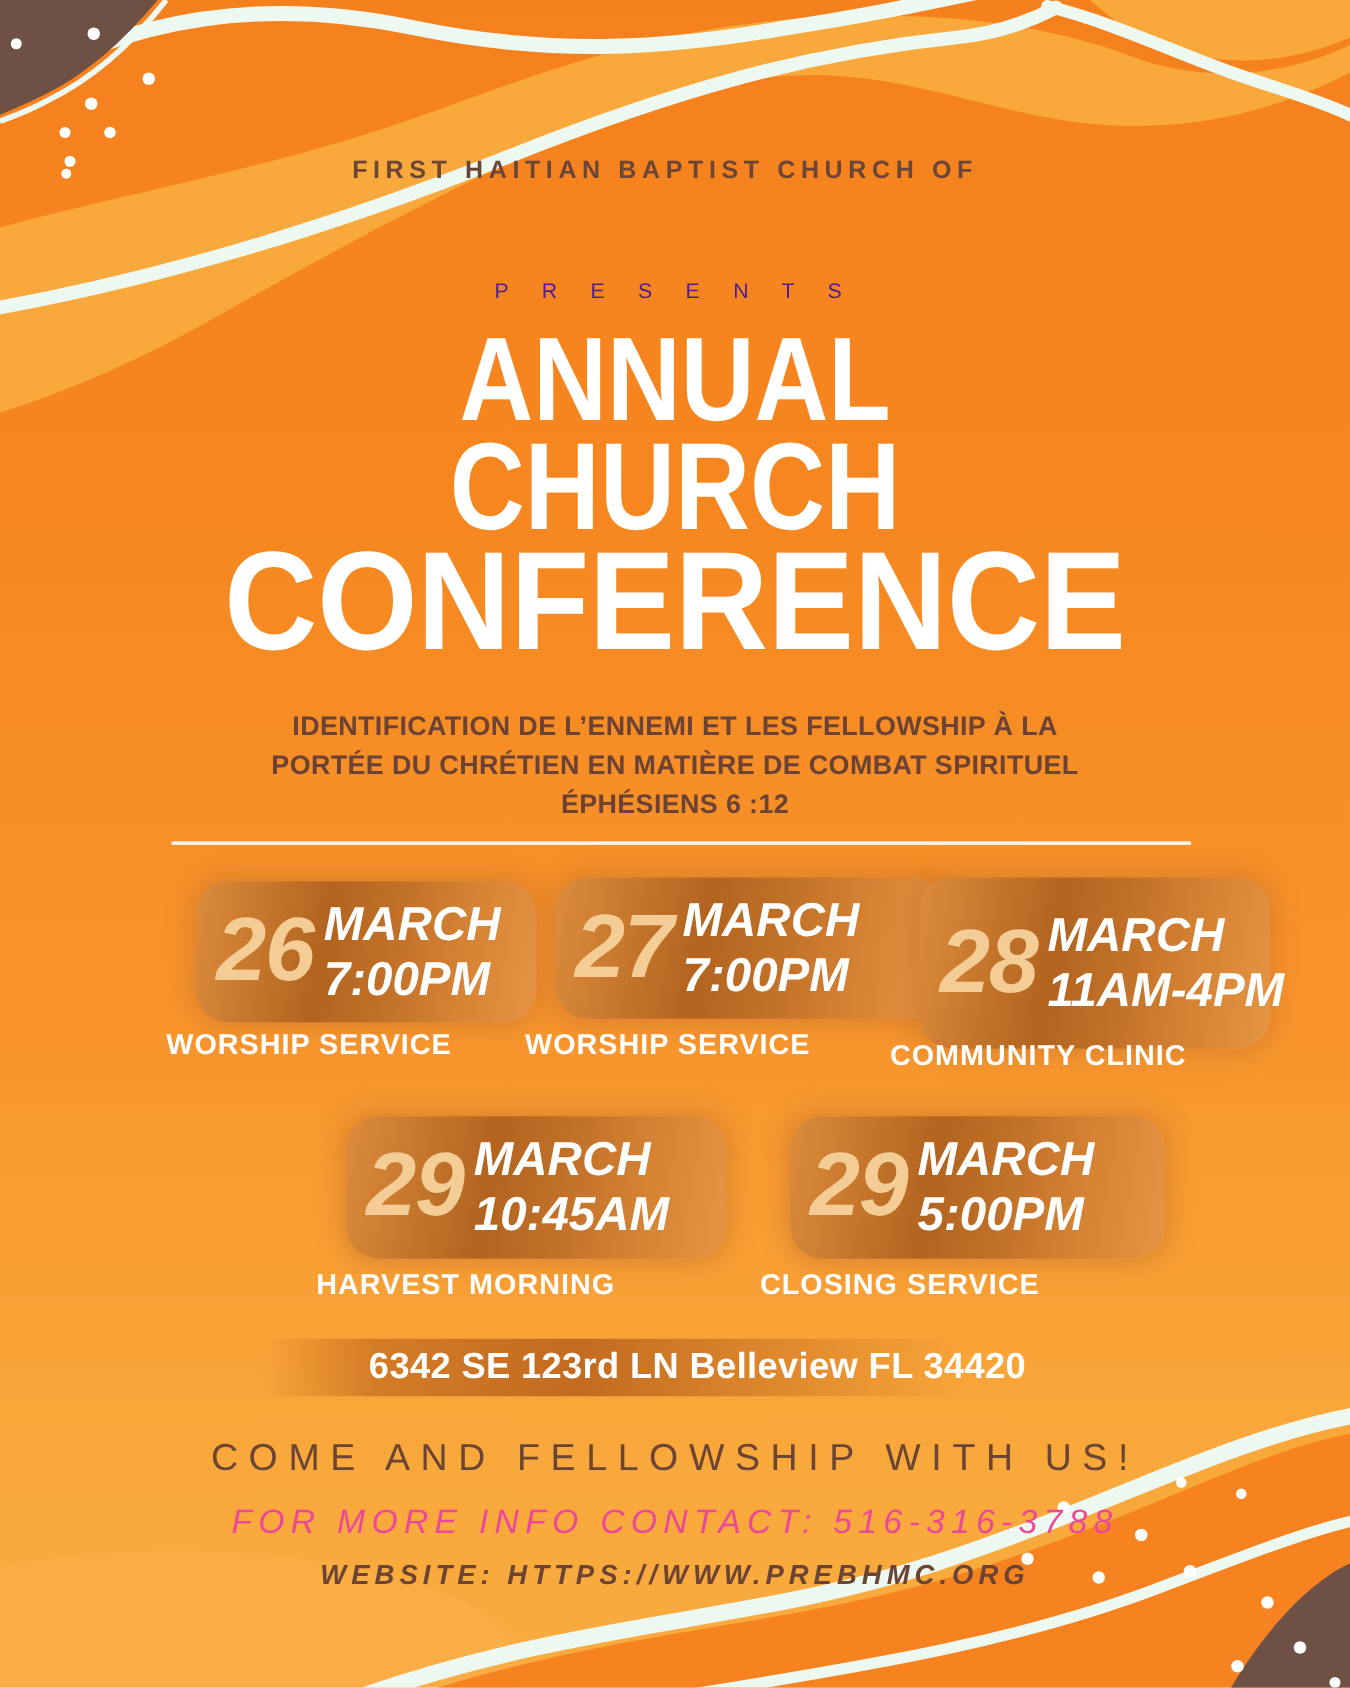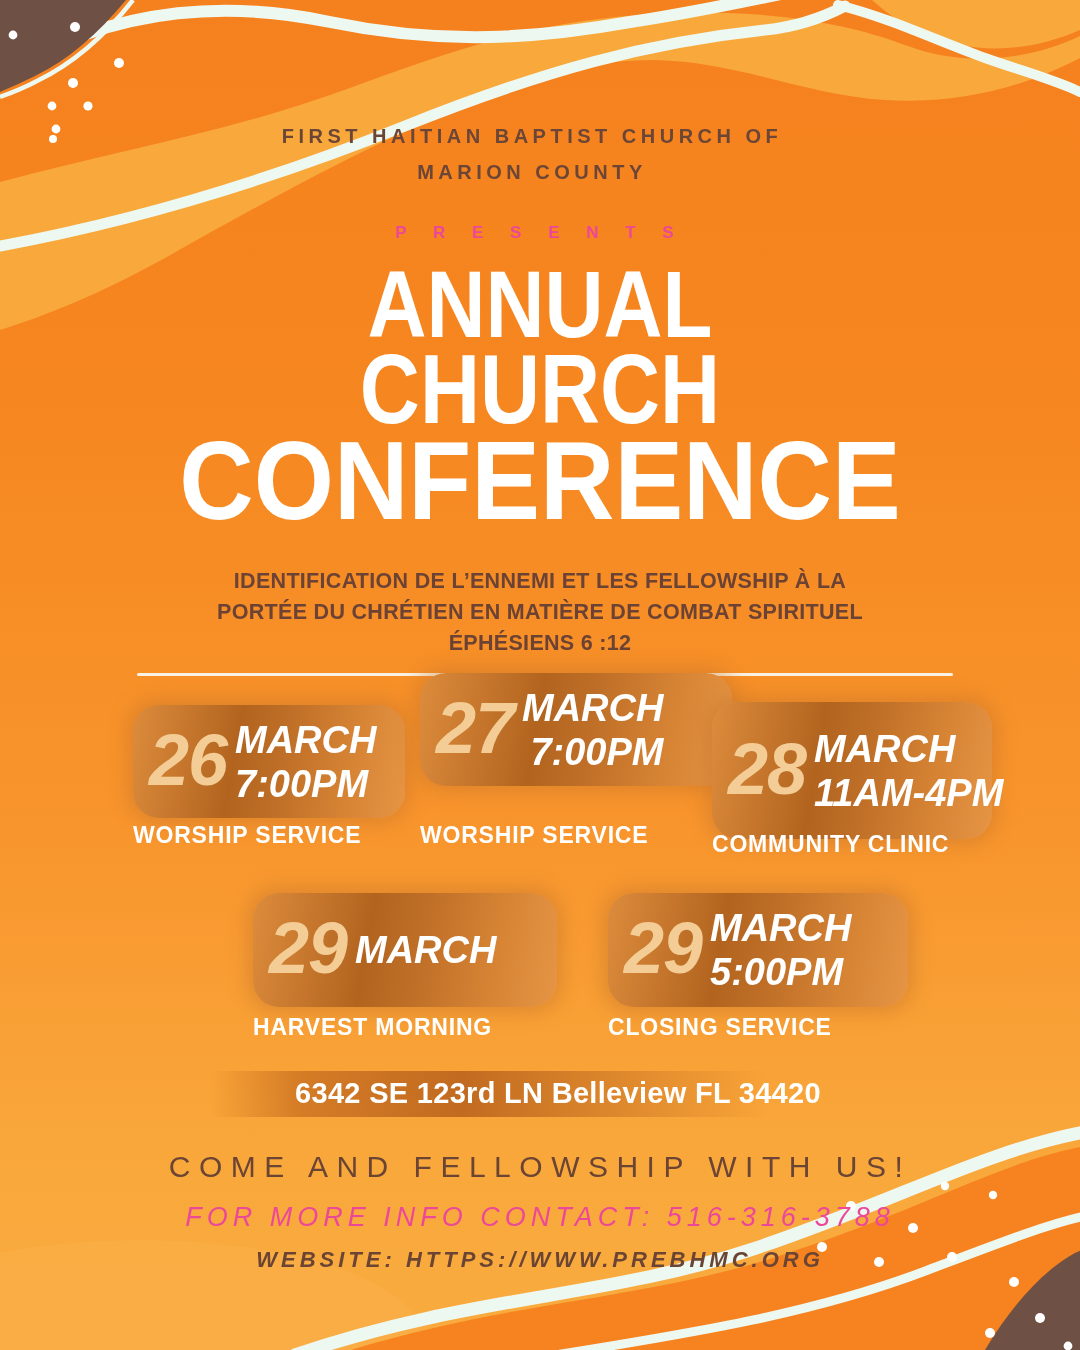--- a/index.html
+++ b/index.html
@@ -8,42 +8,42 @@
     background:linear-gradient(180deg,#F5811E 0%,#F6861F 28%,#F8942C 60%,#F9A93C 88%,#F9AB3F 100%);
     font-family:"Liberation Sans",sans-serif;
     -webkit-font-smoothing:antialiased;
   }
   .abs{position:absolute;}
   svg.deco{position:absolute;left:0;top:0;width:1080px;height:1350px;}
 
   
   .church{left:0;right:16px;top:118px;text-align:center;color:#6B4636;font-weight:bold;
           font-size:20px;letter-spacing:4.5px;line-height:36px;}
-  .presents{left:0;right:0;top:223px;text-align:center;color:#ec4899;font-weight:bold;
+  .presents{left:0;right:0;top:223px;text-align:center;color:#4c1d95;font-weight:normal;
             font-size:17px;letter-spacing:11px;}
 
   
   .title{left:0;right:0;top:262px;text-align:center;color:#FFFFFF;font-weight:bold;}
   .title-line{display:block;}
   .t1{font-size:95px;line-height:84px;transform:scaleX(.86);}
   .t2{font-size:99px;line-height:86px;transform:scaleX(.84);}
   .t3{font-size:112px;line-height:98px;transform:scaleX(.92);}
 
   
   .subtitle{left:0;right:0;top:566px;text-align:center;color:#6B4233;font-weight:bold;
             font-size:21.5px;line-height:31px;letter-spacing:.3px;}
 
   .divider{left:137px;top:673px;width:816px;height:3px;background:#FAF8EE;border-radius:2px;opacity:.95;}
 
   
   .badge{border-radius:26px;
     background:linear-gradient(100deg,#DD8C3C 0%,#B2641F 38%,#BF6F27 55%,#D68334 78%,#E69545 100%);
-    box-shadow:0 0 18px 6px rgba(196,115,45,.45);}
+    box-shadow:0 0 18px 6px rgba(196,115,45,.45);margin-left:24px;}
   .b1{left:133px;top:705px;width:272px;height:113px;}
-  .b2{left:420px;top:673px;width:312px;height:113px;text-align:right;}
+  .b2{left:420px;top:702px;width:312px;height:113px;}
   .b3{left:712px;top:702px;width:280px;height:137px;}
   .b4{left:253px;top:893px;width:304px;height:114px;}
   .b5{left:608px;top:893px;width:300px;height:114px;}
   .badge-day{position:absolute;left:16px;top:50%;transform:translateY(-52%);
     font-size:72px;font-weight:bold;font-style:italic;color:#F3CC96;letter-spacing:-1px;}
   .badge-col{position:absolute;left:102px;top:50%;transform:translateY(-50%);
     color:#FFFFFF;font-weight:bold;font-style:italic;font-size:38px;line-height:44px;white-space:nowrap;}
   .badge-label{color:#FFFFFF;font-weight:bold;font-size:23px;letter-spacing:.8px;text-align:left;}
   .lb1{left:133px;width:272px;top:822px;}
   .lb2{left:420px;width:272px;top:822px;}
@@ -114,21 +114,20 @@
     <circle cx="993" cy="1195" r="4.2"></circle>
       <circle cx="1014" cy="1282" r="5"></circle>
     <circle cx="1040" cy="1318" r="5"></circle>
       <circle cx="990" cy="1333" r="5"></circle>
     <circle cx="1068" cy="1346" r="4.4"></circle>
   </g>
 </svg>
 
 <div class="abs church">
   <div>FIRST HAITIAN BAPTIST CHURCH OF</div>
-  <div>MARION COUNTY</div>
 </div>
 <div class="abs presents">P R E S E N T S</div>
 
 <h1 class="abs title" style="margin:0;font-weight:bold;">
   <span class="title-line t1">ANNUAL</span>
   <span class="title-line t2">CHURCH</span>
   <span class="title-line t3">CONFERENCE</span>
 </h1>
 
 <div class="abs subtitle">
@@ -163,20 +162,21 @@
     <div>MARCH</div>
     <div>11AM-4PM</div>
   </div>
 </div>
 <div class="abs badge-label lb3">COMMUNITY CLINIC</div>
 
 <div class="abs badge b4">
   <div class="badge-day">29</div>
   <div class="badge-col">
     <div>MARCH</div>
+    <div>10:45AM</div>
   </div>
 </div>
 <div class="abs badge-label lb4">HARVEST MORNING</div>
 
 <div class="abs badge b5">
   <div class="badge-day">29</div>
   <div class="badge-col">
     <div>MARCH</div>
     <div>5:00PM</div>
   </div>

